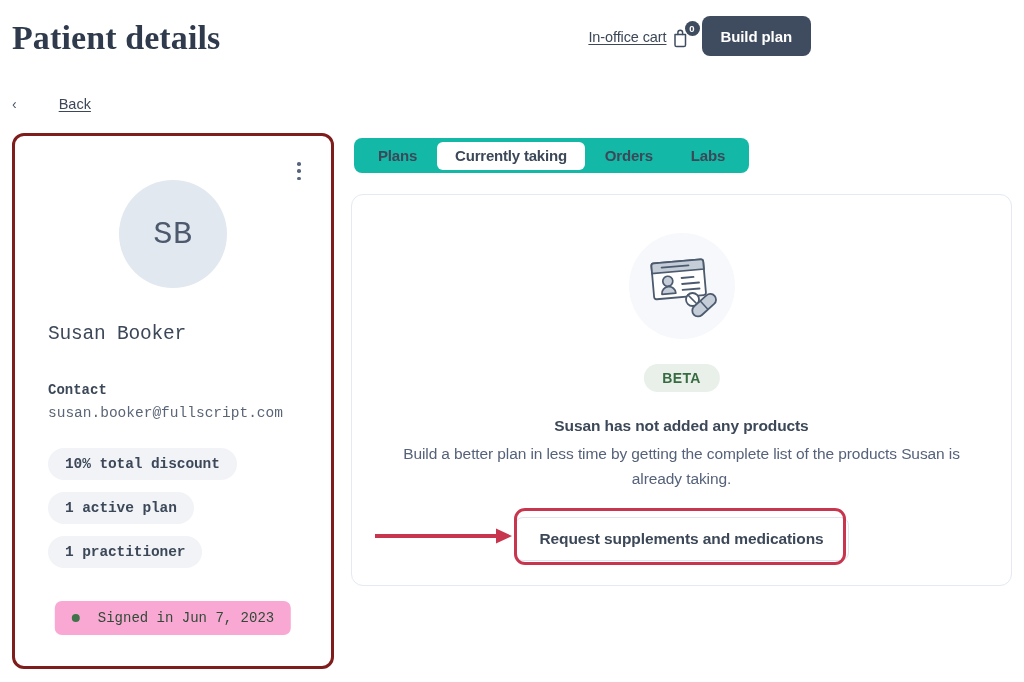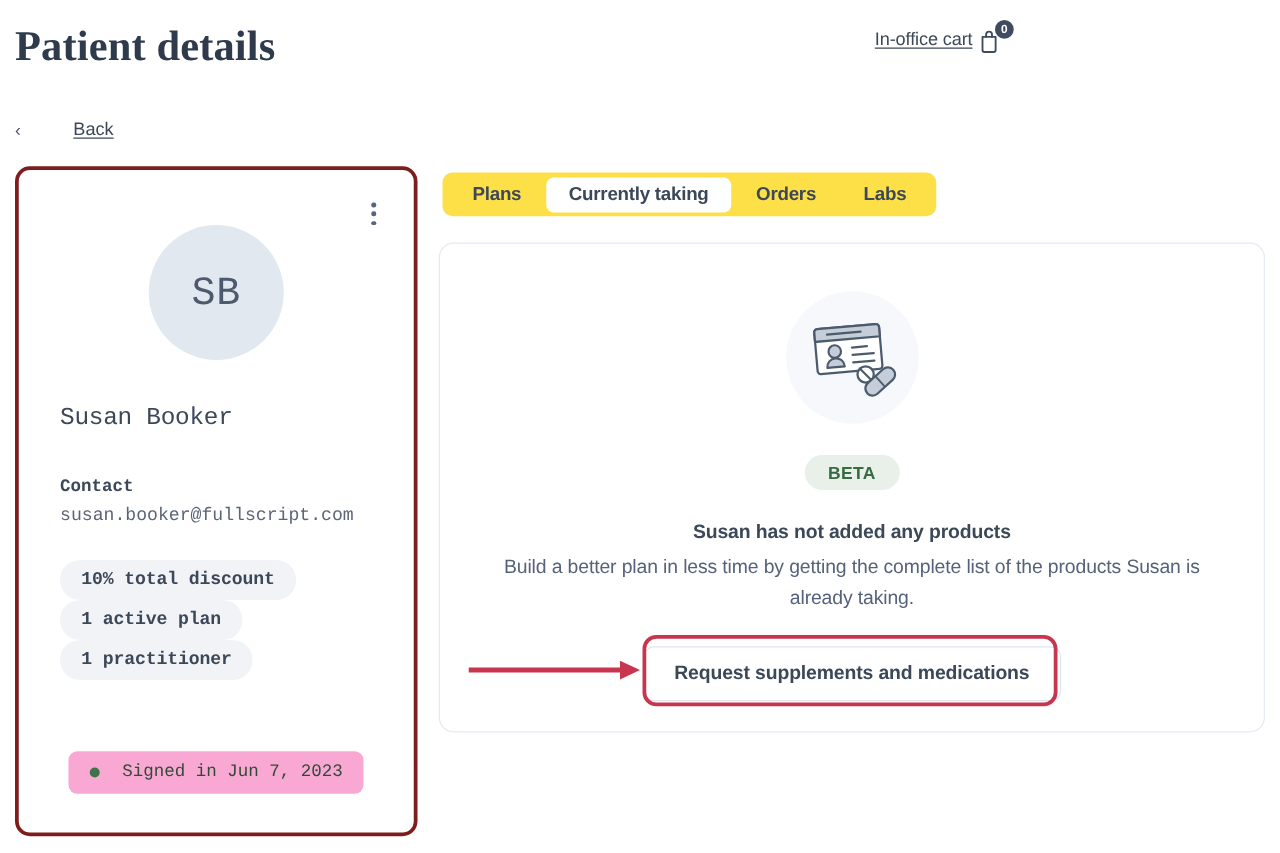--- a/index.html
+++ b/index.html
@@ -193,20 +193,21 @@
     font-weight: 400;
     color: #5a6577;
   }
   .chips {
     position: absolute;
     left: 33px;
     top: 312px;
     display: flex;
     flex-direction: column;
     align-items: flex-start;
+    gap: 12px;
   }
   .chip {
     background: #f1f3f7;
     border-radius: 20px;
     padding: 8px 17px;
     font-size: 14.5px;
     font-weight: 700;
     color: #3c4858;
     letter-spacing: -0.1px;
     white-space: nowrap;
@@ -233,21 +234,21 @@
     background: #3f7349;
     flex-shrink: 0;
   }
 
   
   .tabs {
     position: absolute;
     left: 354px;
     top: 138px;
     height: 35px;
-    background: #fde047;
+    background: #14b8a6;
     border-radius: 8px;
     display: inline-flex;
     align-items: center;
     padding: 4px 6px;
     gap: 2px;
   }
   .tab {
     font-size: 15px;
     font-weight: 700;
     color: #3c4858;
@@ -377,20 +378,21 @@
         <span class="cart-link-label">In-office cart</span>
         <span class="cart-icon-wrap">
           <svg width="19" height="20" viewBox="0 0 19 20" fill="none" aria-hidden="true">
             <path d="M3 6.5h10.5v10.5a1.6 1.6 0 0 1-1.6 1.6H4.6A1.6 1.6 0 0 1 3 17V6.5z" stroke="#3f4c60" stroke-width="1.5" stroke-linejoin="round"></path>
             <path d="M5.9 6.5V4.6a2.35 2.35 0 0 1 4.7 0v1.9" stroke="#3f4c60" stroke-width="1.5" stroke-linecap="round"></path>
           </svg>
           <span class="cart-badge">0</span>
         </span>
       </div>
 
+      <button class="build-plan-btn">Build plan</button>
     </div>
   </div>
 
   <div class="back-row">
     <span class="back-chevron">‹</span>
     <span class="back-label">Back</span>
   </div>
 
   <div class="patient-card">
 

